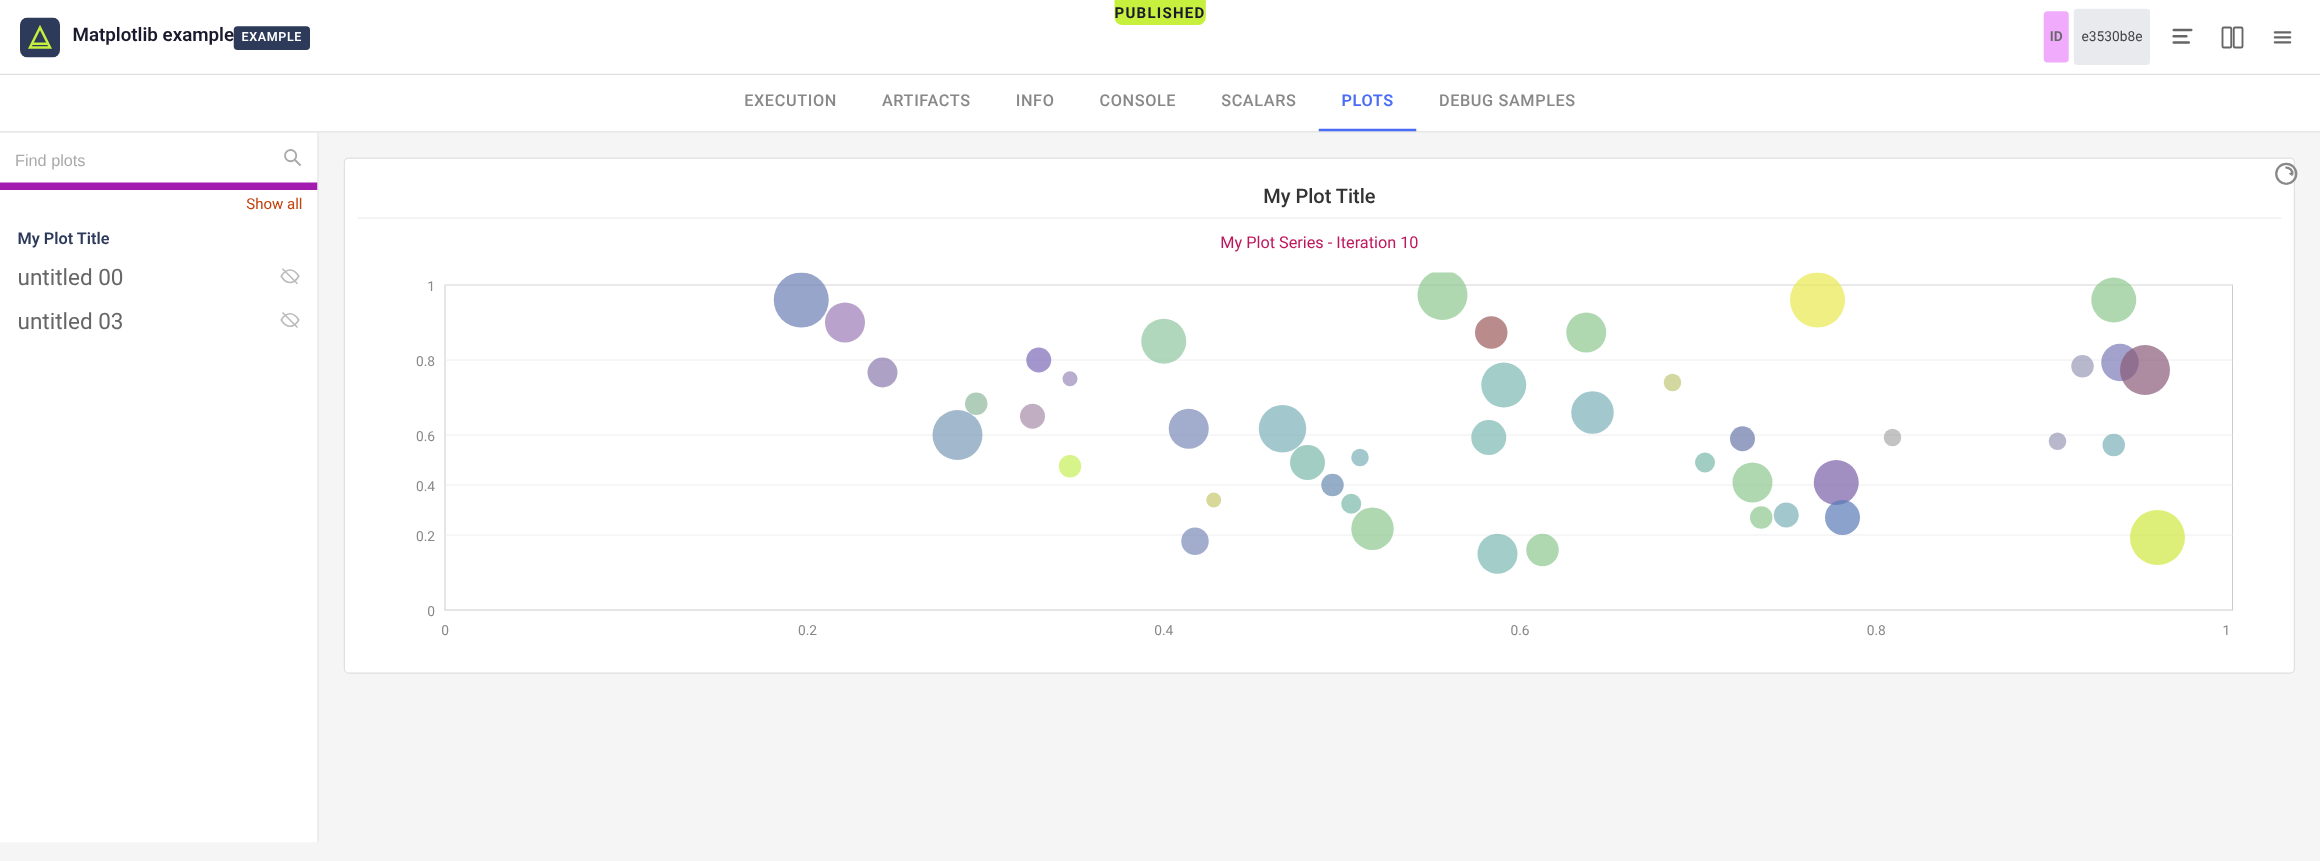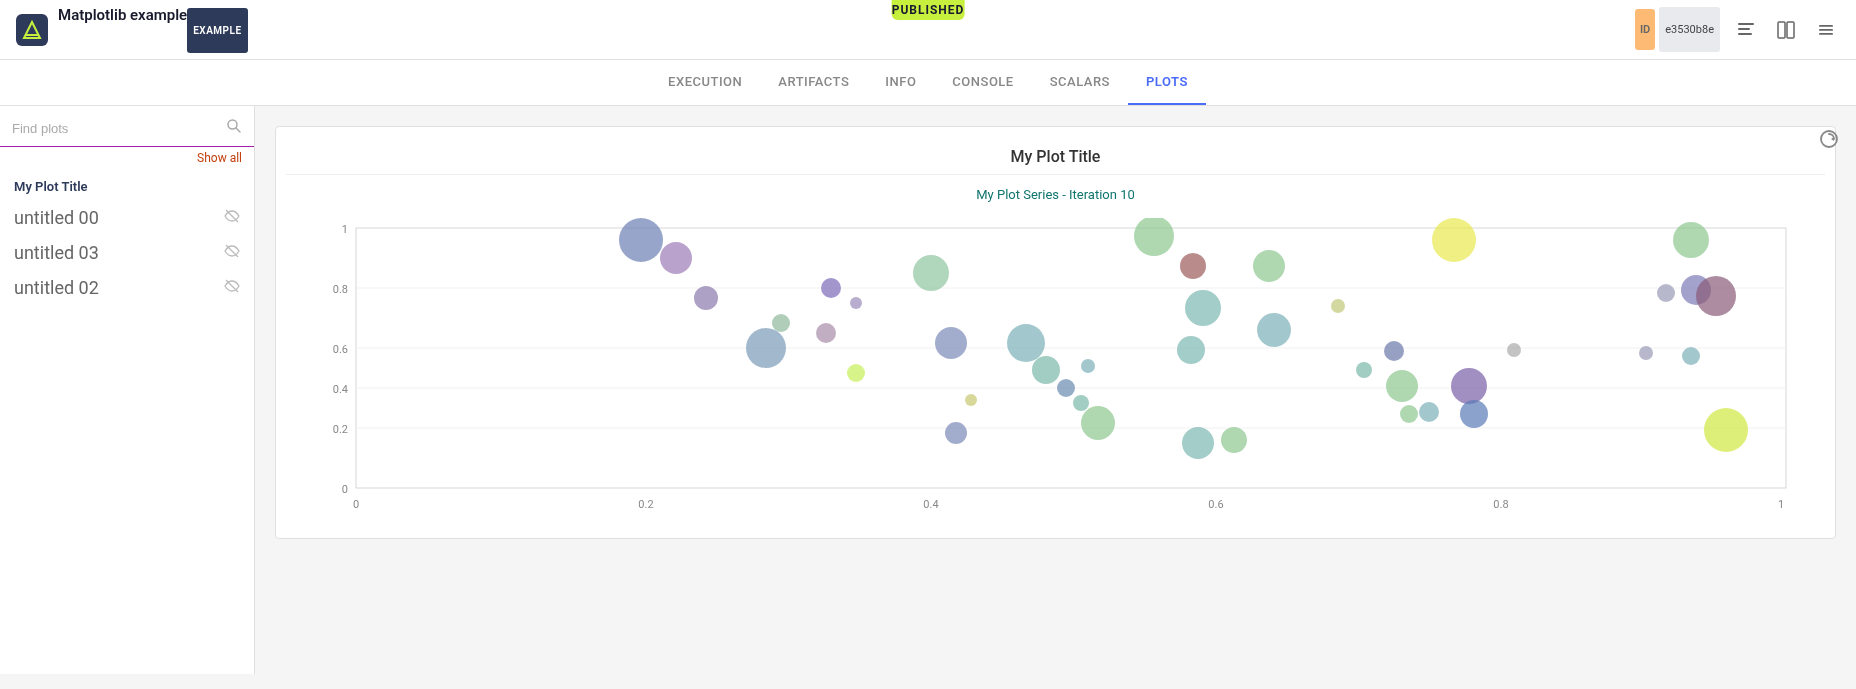--- a/index.html
+++ b/index.html
@@ -17,21 +17,21 @@
       display: flex; align-items: center; justify-content: space-between;
       background: #fff; padding: 0 16px; height: 60px;
       border-bottom: 1px solid #e0e0e0; position: relative; z-index: 10;
     }
     .header-left { display: flex; align-items: center; gap: 10px; }
     .header-logo { width: 32px; height: 32px; }
     .header-title-area { display: flex; }
     .header-app-title { font-size: 15px; font-weight: 600; color: #1a1a2e; }
     .header-badge {
       background: #2d3a5a; color: #fff; font-size: 10px; font-weight: 600;
-      padding: 17px 6px; border-radius: 3px; display: inline-block; margin-top: 2px; letter-spacing: 0.5px;
+      padding: 4px 6px; border-radius: 3px; display: inline-block; margin-top: 2px; letter-spacing: 0.5px;
     }
     .header-right { display: flex; align-items: center; gap: 12px; }
     .header-id { display: flex; align-items: center; gap: 4px; font-size: 12px; color: #666; }
     .header-id-badge { background: #e8eaed; padding: 16px 6px; border-radius: 3px; font-size: 11px; color: #444; }
     .header-icon-btn {
       background: none; border: none; cursor: pointer; padding: 4px;
       color: #666; font-size: 18px; display: flex; align-items: center;
     }
 
     
@@ -55,21 +55,21 @@
     .main-layout { display: flex; height: calc(100vh - 121px); }
 
     
     .sidebar {
       width: 255px; min-width: 255px; background: #fff;
       border-right: 1px solid #e0e0e0; display: flex; flex-direction: column;
       overflow-y: auto;
     }
     .sidebar-search {
       display: flex; align-items: center; padding: 12px 12px 8px;
-      border-bottom: 1px solid #a21caf;
+      border-bottom: 6px solid #a21caf;
     }
     .sidebar-search input {
       border: none; outline: none; font-size: 13px; color: #555;
       flex: 1; background: transparent;
     }
     .sidebar-search input::placeholder { color: #aaa; }
     .sidebar-search-icon { color: #aaa; font-size: 15px; }
     .sidebar-show-all {
       text-align: right; padding: 4px 12px; font-size: 12px; color: #c2410c; cursor: pointer;
     }
@@ -88,21 +88,21 @@
       flex: 1; overflow-y: auto; background: #f5f5f5; padding: 0;
     }
     .plot-container {
       background: #fff; margin: 20px; border: 1px solid #e0e0e0; border-radius: 4px;
       padding: 20px 10px 20px 10px;
     }
     .plot-title {
       text-align: center; font-size: 16px; font-weight: 500; color: #333; margin-bottom: 8px;
     }
     .plot-subtitle {
-      text-align: center; font-size: 13px; color: #0f766e; margin-bottom: 16px;
+      text-align: center; font-size: 13px; color: #be185d; margin-bottom: 16px;
     }
 
     
     .chart-area { position: relative; }
     svg.scatter-plot { display: block; margin: 0 auto; }
   </style>
 </head>
 <body>
 
 <div class="published-banner">PUBLISHED</div>
@@ -115,21 +115,21 @@
       <polygon points="8,24 16,8 24,24" fill="none" stroke="#c6ef3e" stroke-width="2"></polygon>
       <rect x="10" y="20" width="12" height="2" fill="#c6ef3e"></rect>
     </svg>
     <div class="header-title-area">
       <span class="header-app-title">Matplotlib example</span>
       <span class="header-badge">EXAMPLE</span>
     </div>
   </div>
   <div class="header-right">
     <div class="header-id">
-      <span style="background:#fdba74;padding:14px 5px;border-radius:3px;font-size:11px;font-weight:600;">ID</span>
+      <span style="background:#f0abfc;padding:14px 5px;border-radius:3px;font-size:11px;font-weight:600;">ID</span>
       <span class="header-id-badge">e3530b8e</span>
     </div>
     <button class="header-icon-btn" title="Details">
       <svg width="20" height="20" viewBox="0 0 20 20" fill="none">
         <rect x="2" y="3" width="16" height="2" rx="1" fill="#666"></rect>
         <rect x="2" y="8" width="12" height="2" rx="1" fill="#666"></rect>
         <rect x="2" y="13" width="14" height="2" rx="1" fill="#666"></rect>
       </svg>
     </button>
     <button class="header-icon-btn" title="Compare">
@@ -148,20 +148,21 @@
   </div>
 </header>
 
 <nav class="nav-tabs" style="position:relative;text-align:right;">
   <div class="nav-tab">EXECUTION</div>
   <div class="nav-tab">ARTIFACTS</div>
   <div class="nav-tab">INFO</div>
   <div class="nav-tab">CONSOLE</div>
   <div class="nav-tab">SCALARS</div>
   <div class="nav-tab active">PLOTS</div>
+  <div class="nav-tab">DEBUG SAMPLES</div>
   <button class="nav-tab-refresh" title="Refresh">
     <svg width="22" height="22" viewBox="0 0 22 22" fill="none">
       <circle cx="11" cy="11" r="8" stroke="#888" stroke-width="1.8" fill="none"></circle>
       <path d="M11 6 A5 5 0 0 1 16 11" stroke="#888" stroke-width="1.8" fill="none" stroke-linecap="round"></path>
       <polygon points="16,9 16,13 13,11" fill="#888"></polygon>
     </svg>
   </button>
 </nav>
 
 <div class="main-layout">
@@ -182,29 +183,20 @@
       <span>untitled 00</span>
       <span class="sidebar-item-eye">
         <svg width="16" height="16" viewBox="0 0 16 16" fill="none">
             <path d="M1 8s3-5 7-5 7 5 7 5-3 5-7 5-7-5-7-5z" stroke="#bbb" stroke-width="1.3" fill="none"></path>
             <line x1="2" y1="2" x2="14" y2="14" stroke="#bbb" stroke-width="1.3"></line>
           </svg>
       </span>
     </div>
     <div class="sidebar-item">
       <span>untitled 03</span>
-      <span class="sidebar-item-eye">
-        <svg width="16" height="16" viewBox="0 0 16 16" fill="none">
-            <path d="M1 8s3-5 7-5 7 5 7 5-3 5-7 5-7-5-7-5z" stroke="#bbb" stroke-width="1.3" fill="none"></path>
-            <line x1="2" y1="2" x2="14" y2="14" stroke="#bbb" stroke-width="1.3"></line>
-          </svg>
-      </span>
-    </div>
-    <div class="sidebar-item">
-      <span>untitled 02</span>
       <span class="sidebar-item-eye">
         <svg width="16" height="16" viewBox="0 0 16 16" fill="none">
             <path d="M1 8s3-5 7-5 7 5 7 5-3 5-7 5-7-5-7-5z" stroke="#bbb" stroke-width="1.3" fill="none"></path>
             <line x1="2" y1="2" x2="14" y2="14" stroke="#bbb" stroke-width="1.3"></line>
           </svg>
       </span>
     </div>
   </aside>
 
   <main class="main-content">

